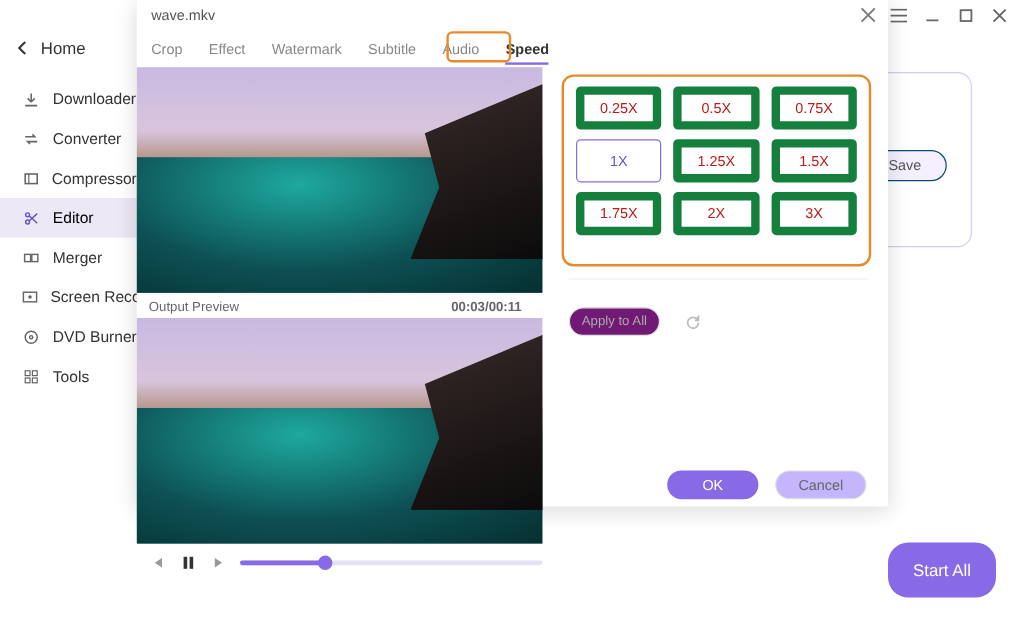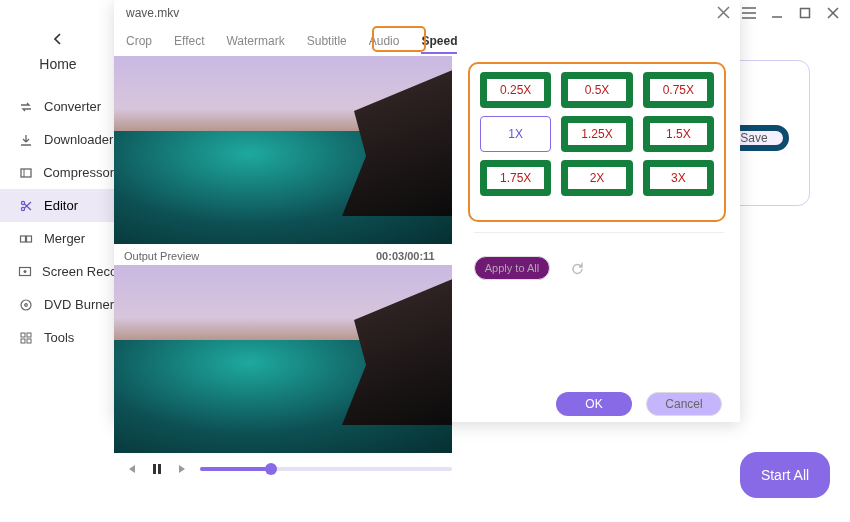--- a/index.html
+++ b/index.html
@@ -4,30 +4,30 @@
 <style>
   * { box-sizing: border-box; margin: 0; padding: 0; font-family: -apple-system, BlinkMacSystemFont, "Segoe UI", Arial, sans-serif; }
   body { width: 850px; height: 522px; background: #fff; overflow: hidden; position: relative; }
 
   
   .outer-chrome { position: absolute; top: 6px; right: 10px; display: flex; gap: 14px; align-items: center; color: #555; font-size: 13px; }
   .outer-chrome .ic { width: 14px; height: 14px; display:flex; align-items:center; justify-content:center; }
 
   
   .sidebar { position: absolute; left: 0; top: 0; bottom: 0; width: 114px; background: #fff; padding-top: 26px; }
-  .home-row { display:flex; align-items:center; gap: 10px; padding: 6px 12px 18px 14px; color:#333; font-size:14px;flex-direction:column;}
+  .home-row { display:flex; align-items:center; gap: 10px; padding: 6px 12px 18px 14px; color:#333; font-size:14px;}
   .nav { list-style:none; }
   .nav li { display:flex; align-items:center; gap:10px; height:33px; padding-left:18px; font-size:13px; color:#333; white-space:nowrap;}
   .nav li.active { background:#ece8f5; color:#000000; }
   .nav li .nic { width:16px; display:flex; justify-content:center; color:#666; }
   .nav li.active .nic { color:#6a52c9; }
 
   
   .bg-card { position:absolute; left:180px; top:60px; width:630px; height:146px; border:1px solid #d6ccf2; border-radius:12px; background:#fff; }
-  .save-btn { position:absolute; right:20px; top:64px; width:70px; height:26px; border:6px solid #0c4a6e; border-radius:13px; background:#f5f0ff; font-size:12px; color:#555; }
+  .save-btn { position:absolute; right:20px; top:64px; width:70px; height:26px; border:1px solid #0c4a6e; border-radius:13px; background:#f5f0ff; font-size:12px; color:#555; }
   .start-all { position:absolute; right:20px; bottom:24px; width:90px; height:46px; border:none; border-radius:17px; background:#8869e6; color:#fff; font-size:14px; }
 
   
   .dialog { position:absolute; left:114px; top:0; width:626px; height:422px; background:#fff; box-shadow: 0 3px 18px rgba(0,0,0,.15); border-radius:2px; }
   .dlg-title { position:absolute; left:12px; top:6px; font-size:12px; color:#555;}
   .dlg-close { position:absolute; right:10px; top:6px; color:#666; font-size:15px; cursor:pointer;}
   .tabs { position:absolute; top:34px; left:12px; display:flex; gap:22px; font-size:12px; color:#888;}
   .tabs .tab { cursor:pointer; padding-bottom:4px;}
   .tab-active-box { position:absolute; top:26px; left:258px; width:54px; height:26px; border:2px solid #e98a2a; border-radius:5px; pointer-events:none;}
   .tabs .tab.spd { color:#333; font-weight:600; border-bottom:2px solid #8869e6;}
@@ -100,32 +100,32 @@
       <svg width="10" height="14" viewBox="0 0 10 14">
           <path d="M7 2L2 7l5 5" fill="none" stroke="#333" stroke-width="1.7"></path>
         </svg>
     </span>
     <span>Home</span>
   </div>
   <ul class="nav">
     <li>
       <span class="nic">
           <svg width="14" height="14" viewBox="0 0 14 14">
+            <path d="M7 2v7m0 0l-3-3m3 3l3-3M2 12h10" fill="none" stroke="currentColor" stroke-width="1.3"></path>
+          </svg>
+        </span>
+      <span>Downloader</span>
+    </li>
+    <li>
+      <span class="nic">
+          <svg width="14" height="14" viewBox="0 0 14 14">
             <path d="M2 5h8l-2-2M12 9H4l2 2" fill="none" stroke="currentColor" stroke-width="1.3"></path>
           </svg>
         </span>
       <span>Converter</span>
-    </li>
-    <li>
-      <span class="nic">
-          <svg width="14" height="14" viewBox="0 0 14 14">
-            <path d="M7 2v7m0 0l-3-3m3 3l3-3M2 12h10" fill="none" stroke="currentColor" stroke-width="1.3"></path>
-          </svg>
-        </span>
-      <span>Downloader</span>
     </li>
     <li>
       <span class="nic">
           <svg width="14" height="14" viewBox="0 0 14 14">
             <rect x="2" y="3" width="10" height="8" fill="none" stroke="currentColor" stroke-width="1.3"></rect>
             <path d="M5 3v8" stroke="currentColor" stroke-width="1"></path>
           </svg>
         </span>
       <span>Compressor</span>
     </li>

